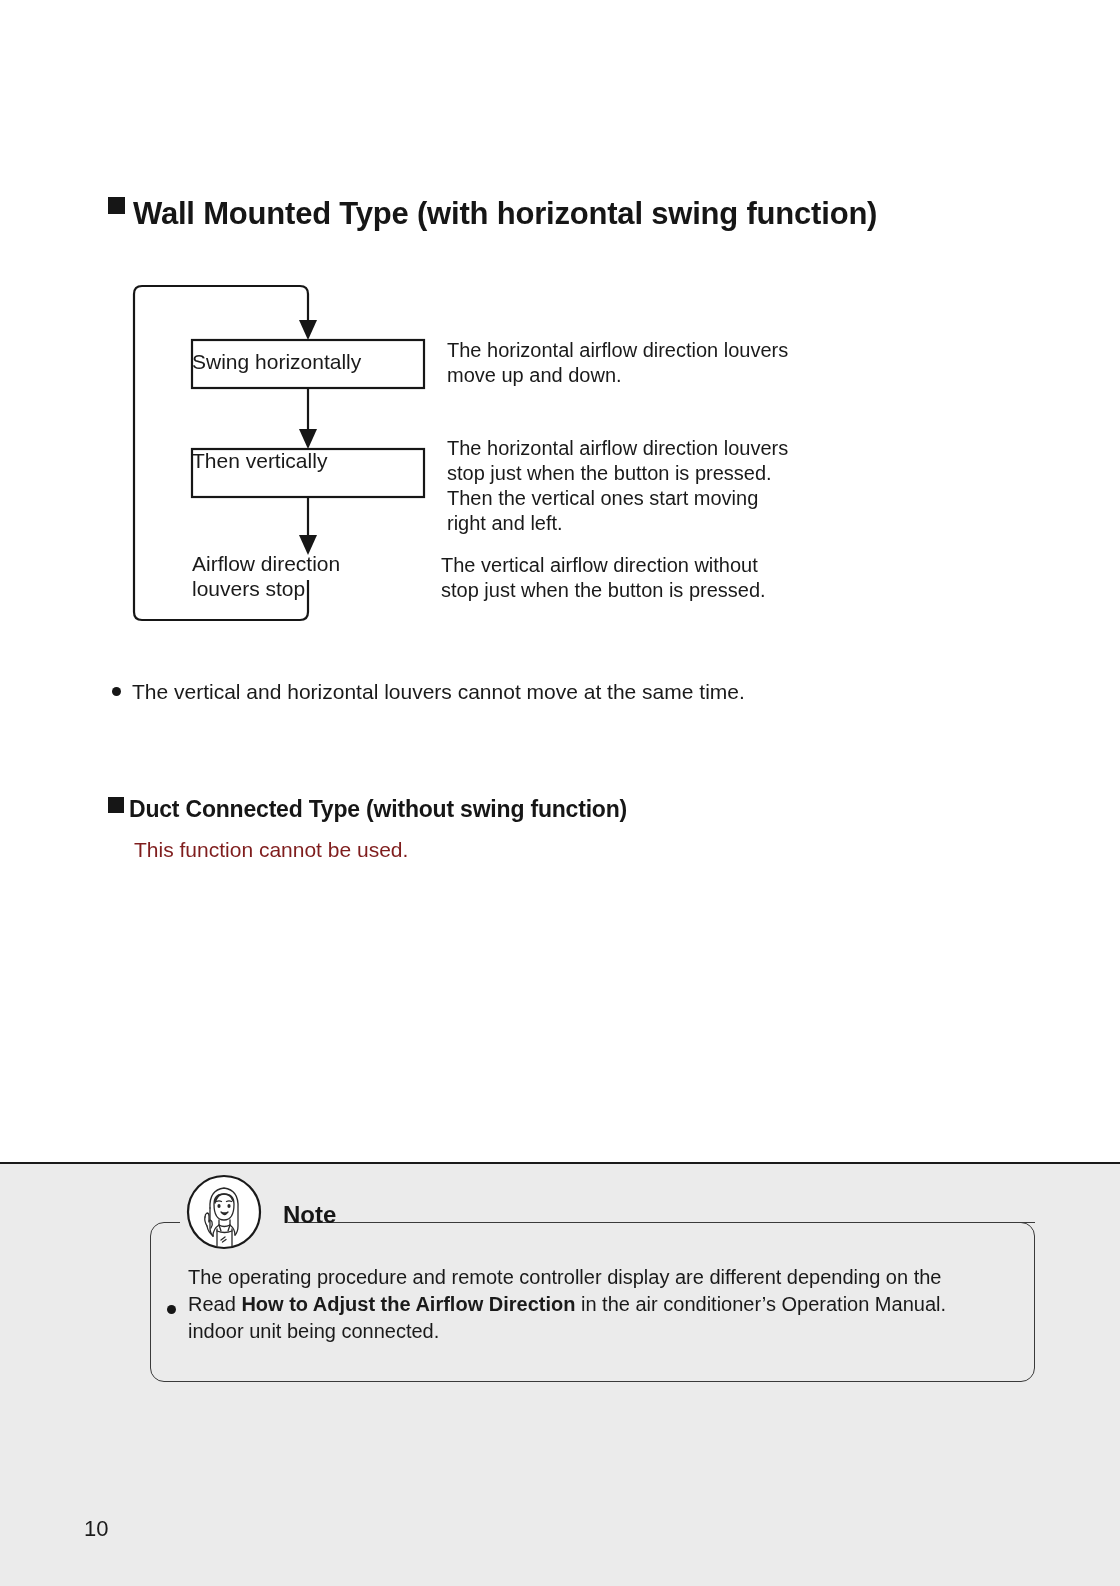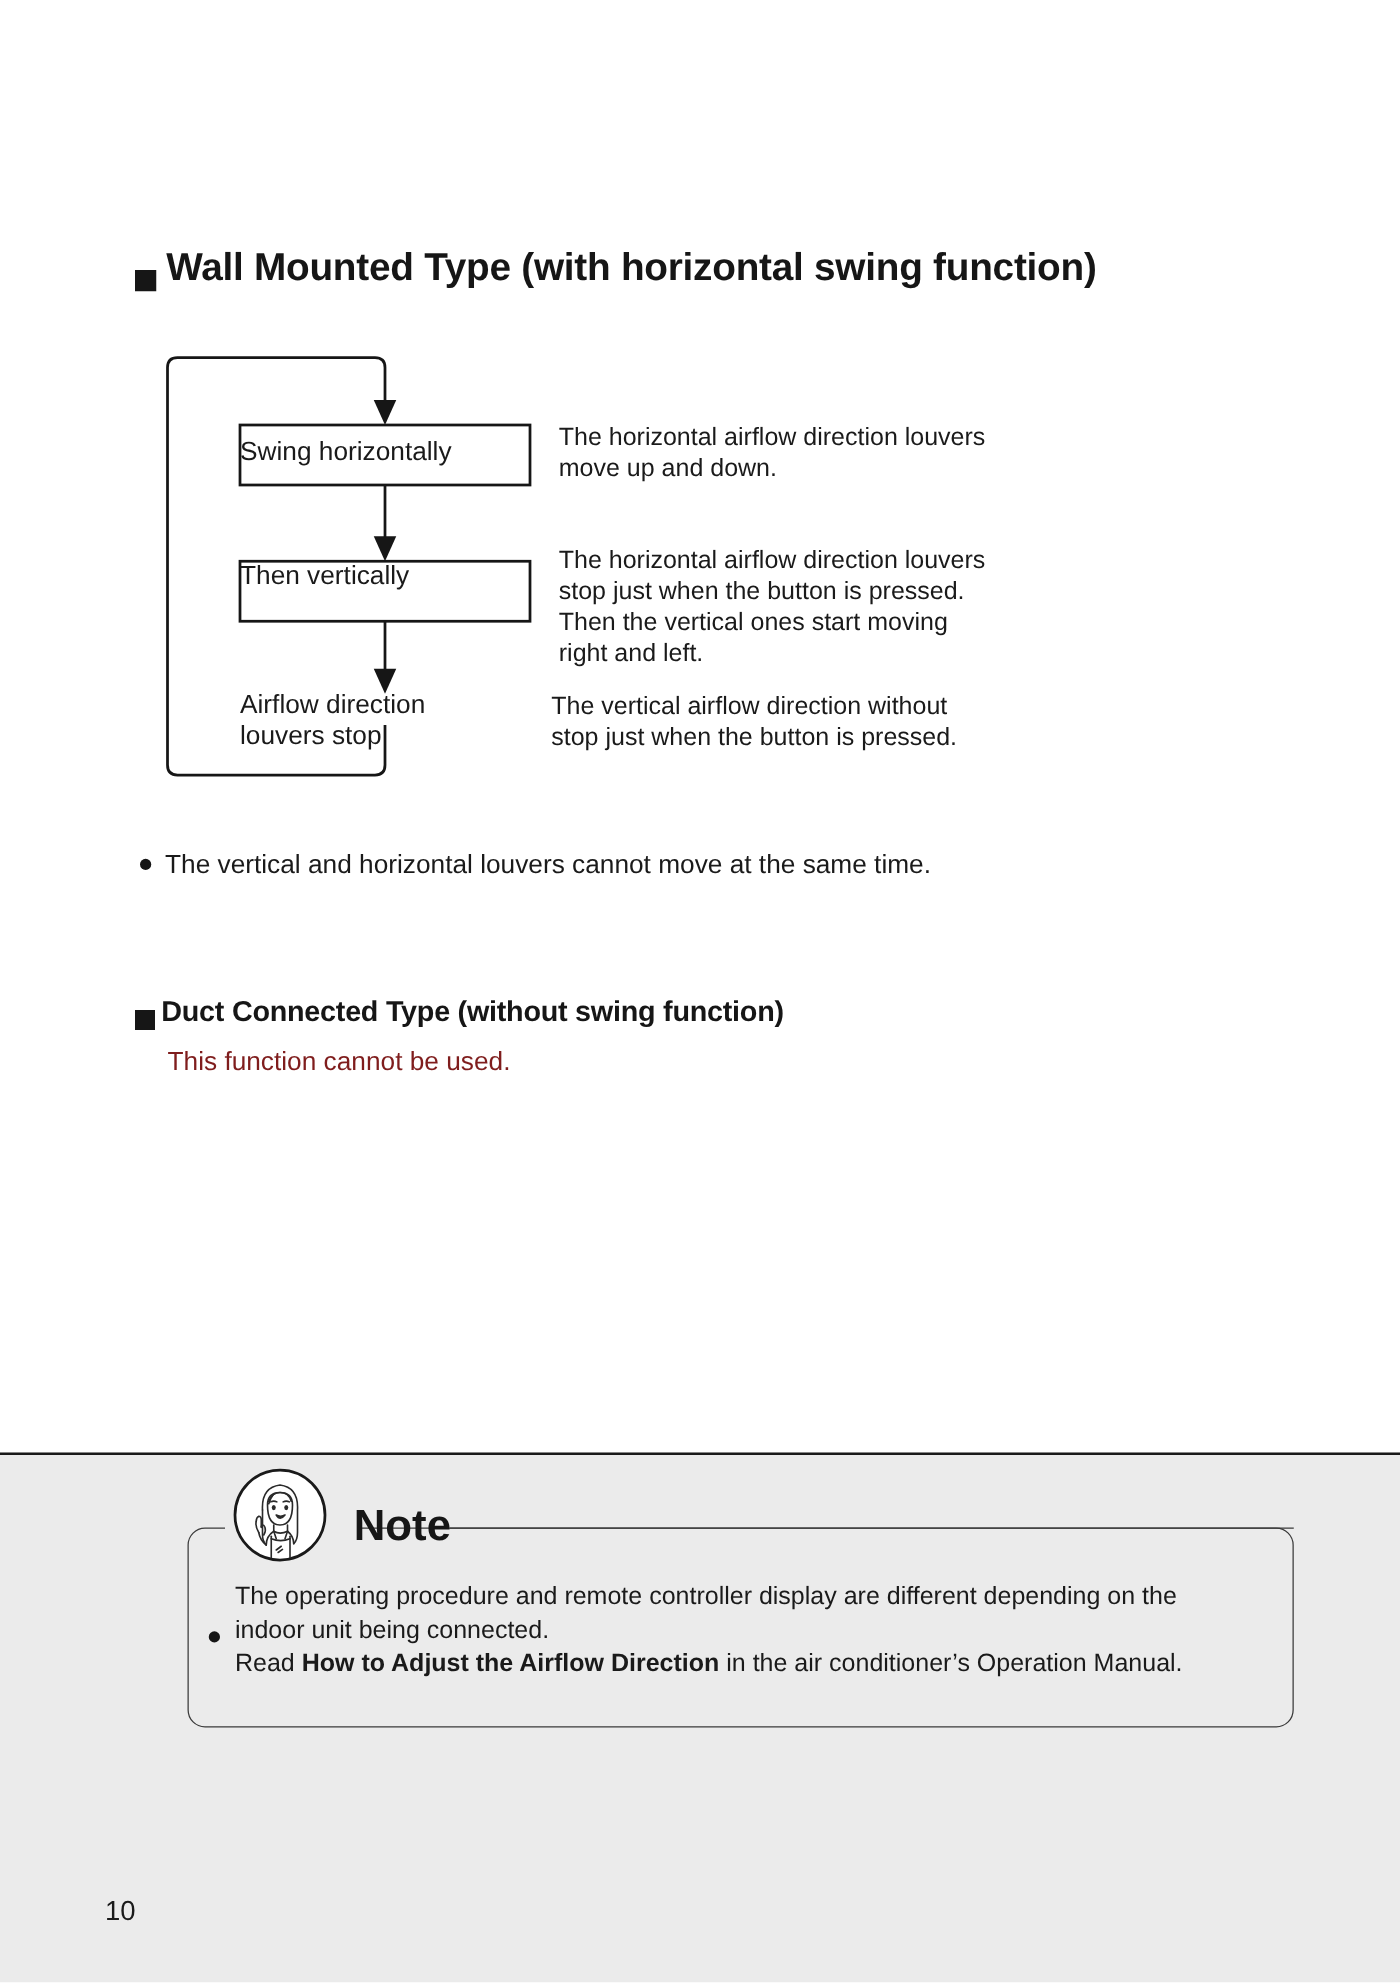--- a/index.html
+++ b/index.html
@@ -16,21 +16,21 @@
     width: 1120px;
     height: 1586px;
     background: #ffffff;
     overflow: hidden;
   }
 
   
   .section-heading {
     position: absolute;
     display: flex;
-    align-items: flex-end;
+    align-items: flex-start;
     font-weight: bold;
     color: #161616;
     white-space: nowrap;
   }
   .sq-bullet {
     display: inline-block;
     background: #161616;
     flex: none;
   }
 
@@ -177,21 +177,21 @@
     position: absolute;
     left: 186px;
     top: 1174px;
     width: 76px;
     height: 76px;
   }
   #note-title {
     position: absolute;
     left: 283px;
     top: 1201px;
-    font-size: 35px;
+    font-size: 24px;
     font-weight: bold;
     color: #161616;
   }
   #note-rule {
     position: absolute;
     left: 360px;
     top: 1222px;
     width: 675px;
     height: 1.4px;
     background: #3a3a3a;
@@ -340,20 +340,20 @@
       </g>
     </svg>
   </div>
 
   <div id="note-title">Note</div>
 
   <div id="note-body">
     <span class="rb"></span>
     <span>
       <span class="nb-line">The operating procedure and remote controller display are different depending on the</span>
+      <span class="nb-line"><span>Read </span><span class="nb-bold">How to Adjust the Airflow Direction</span><span> in the air conditioner’s Operation Manual.</span></span>
       <span class="nb-line">indoor unit being connected.</span>
-      <span class="nb-line"><span>Read </span><span class="nb-bold">How to Adjust the Airflow Direction</span><span> in the air conditioner’s Operation Manual.</span></span>
     </span>
   </div>
 
   <div id="page-number">10</div>
 
 </div>
 
 </body></html>

